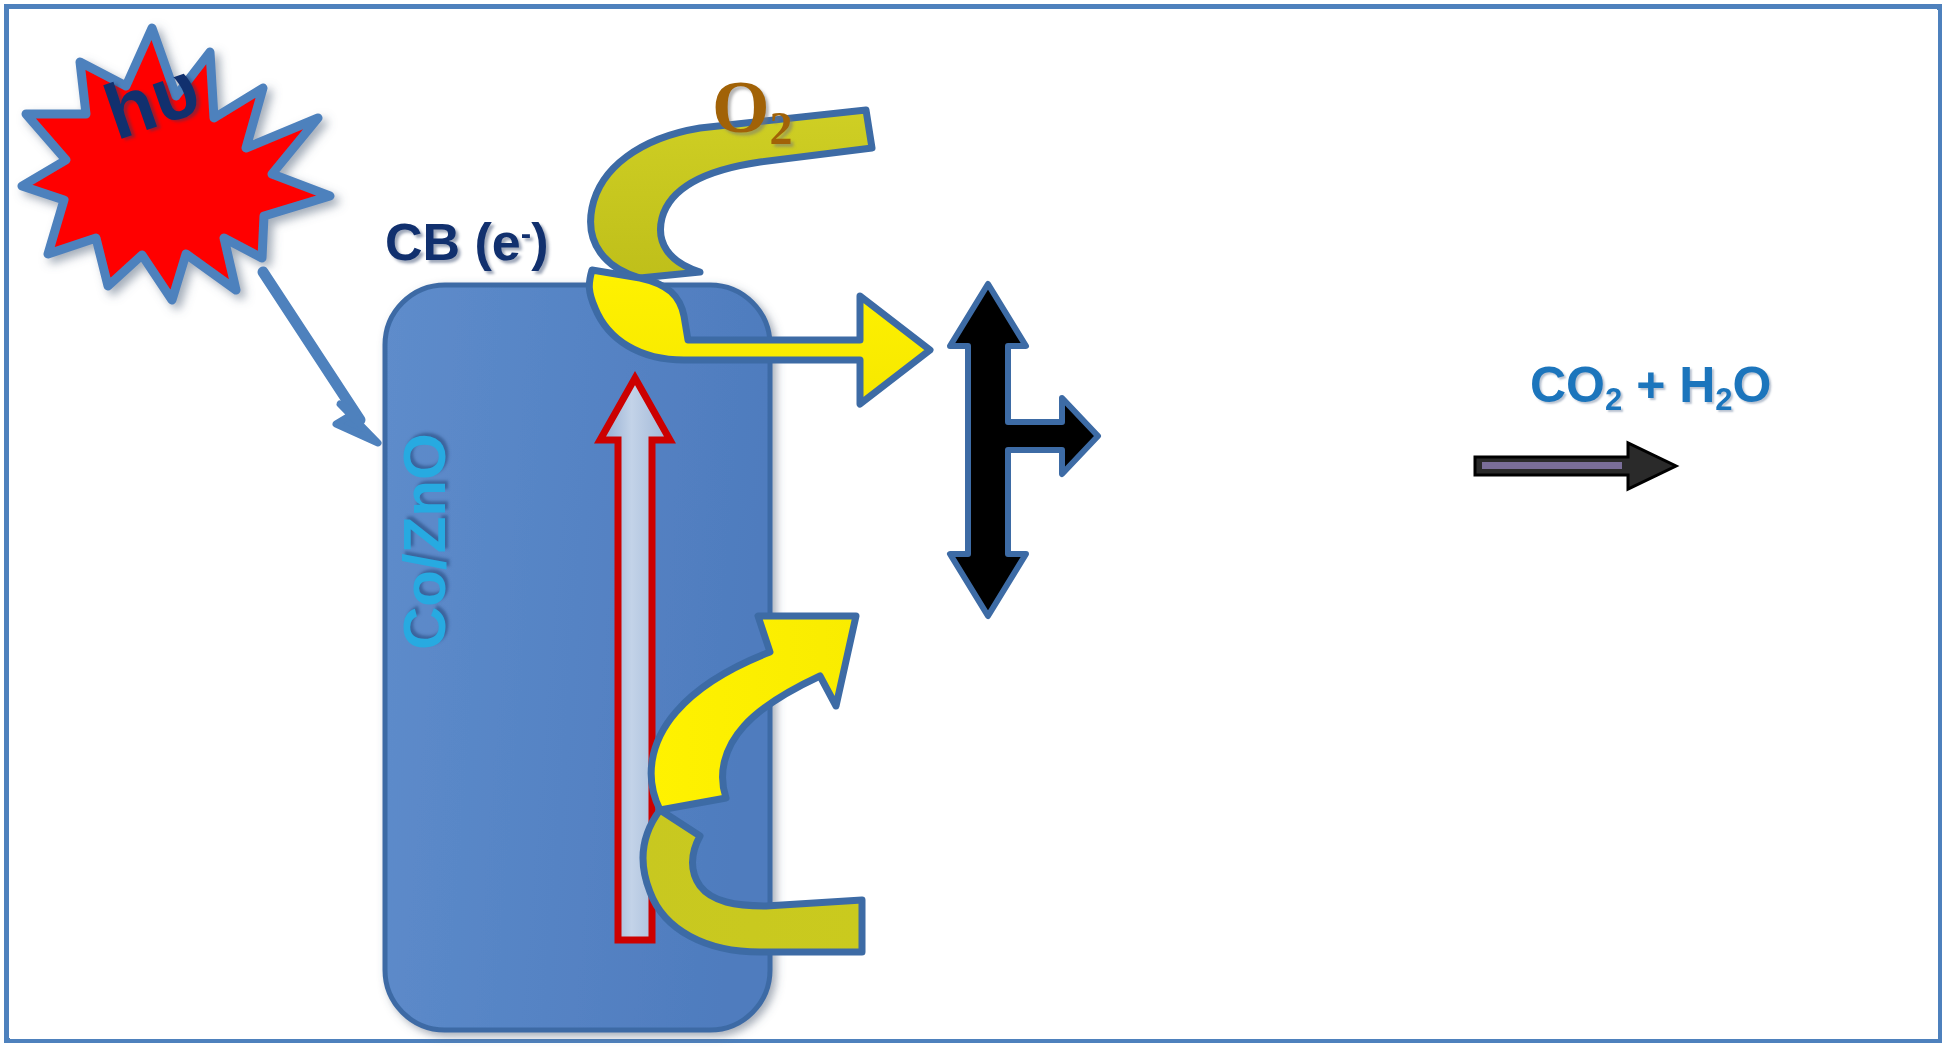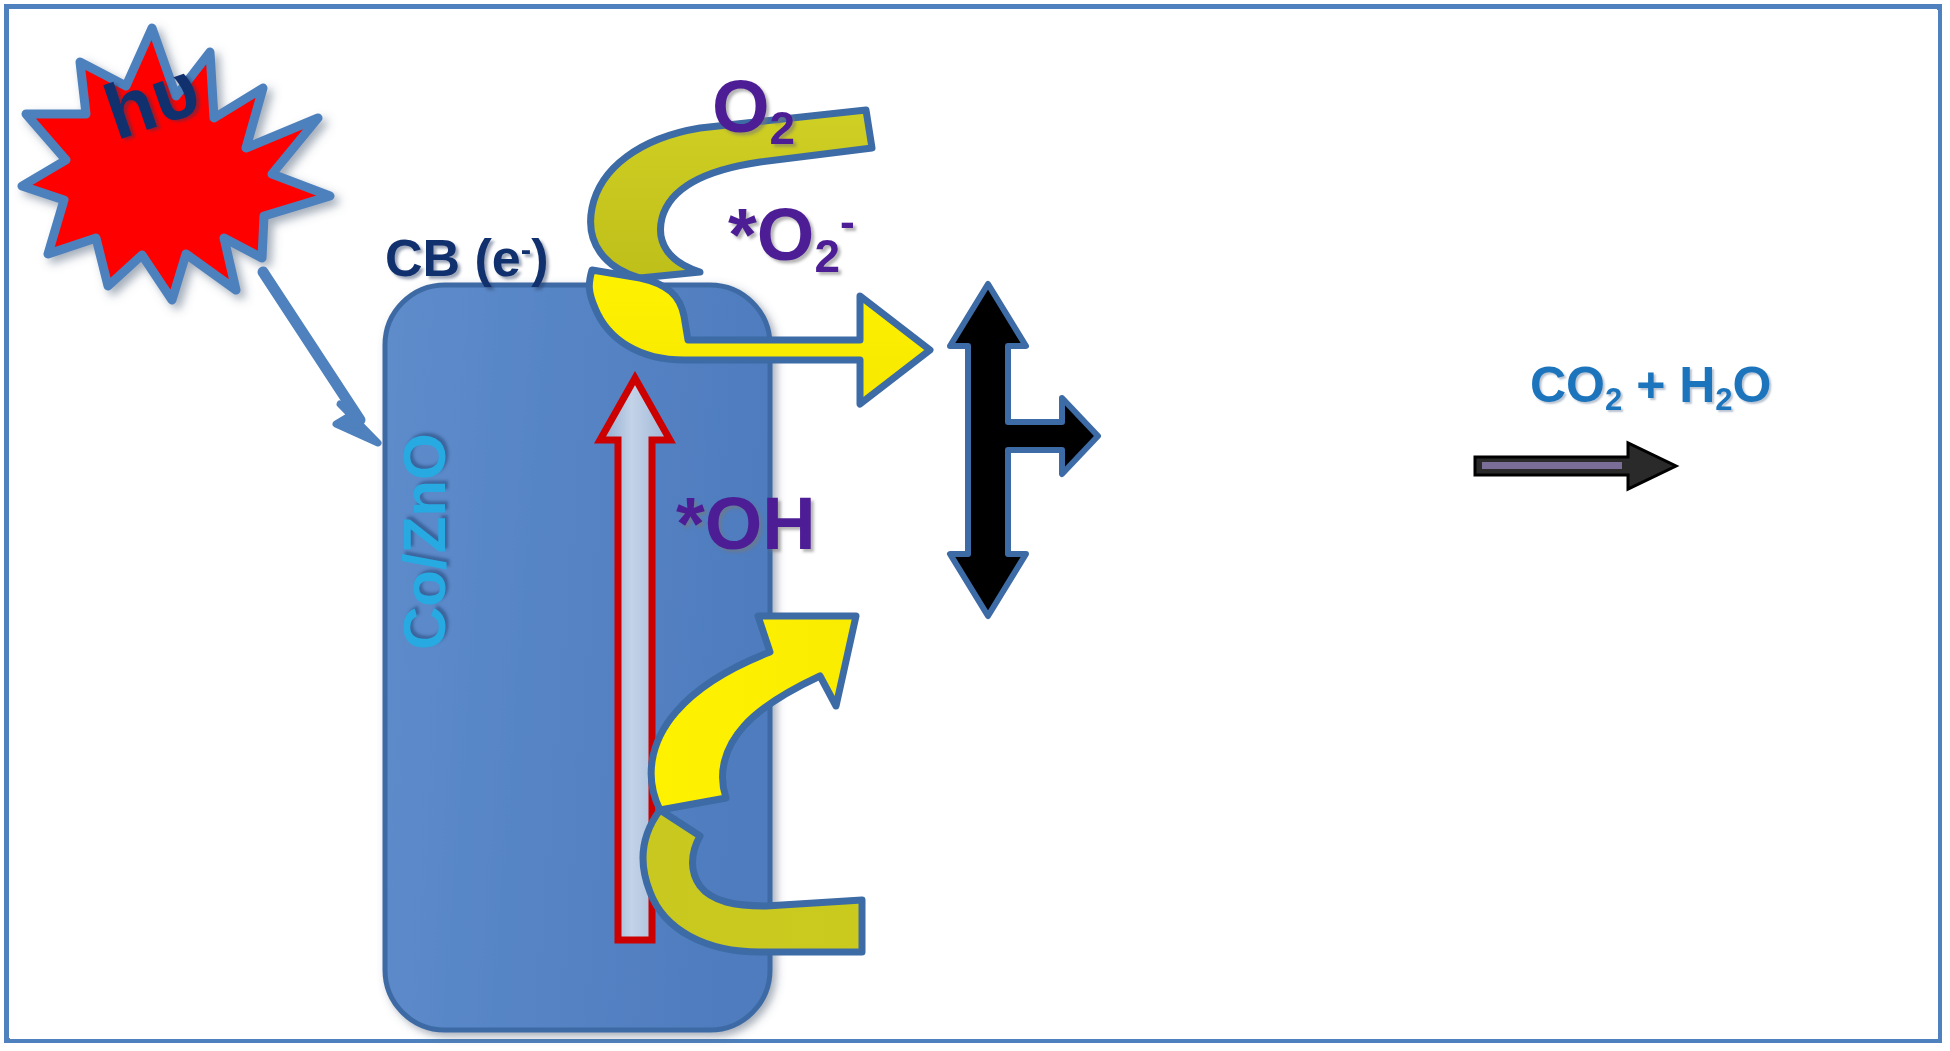--- a/index.html
+++ b/index.html
@@ -33,23 +33,23 @@
     border:2px solid #FFFFFF;
     pointer-events:none;
   }
   .layer{position:absolute;left:0;top:0;width:1950px;height:1051px;}
   svg.layer{overflow:visible;}
 
   
   .lbl{position:absolute;white-space:nowrap;line-height:1;}
 
   .serif-red{
-    font-family:Liberation Sans, sans-serif;
-    font-weight:bold;
-    color:#4c1d95;
+    font-family:Liberation Serif, serif;
+    font-weight:bold;
+    color:#a16207;
     text-shadow:3px 3px 3px rgba(120,120,120,0.55);
   }
   .sans-navy{
     font-family:"Liberation Sans", sans-serif;
     font-weight:bold;
     color:#11306E;
     text-shadow:3px 3px 3px rgba(40,60,100,0.45);
   }
   .sans-blue{
     font-family:"Liberation Sans", sans-serif;
@@ -70,21 +70,21 @@
   #lbl-hv{
     left:95px; top:78px;
     font-size:78px;
     transform:rotate(-19deg);
     transform-origin:left top;
   }
   #lbl-o2       { left:712px; top:70px;  font-size:74px; }
   #lbl-o2rad    { left:728px; top:198px; font-size:74px; }
   #lbl-ohrad    { left:676px; top:487px; font-size:74px; }
   #lbl-ohminus  { left:700px; top:733px; font-size:74px; }
-  #lbl-cb       { left:385px; top:232px; font-size:52px; }
+  #lbl-cb       { left:385px; top:216px; font-size:52px; }
   #lbl-vb       { left:393px; top:768px; font-size:52px; }
   #lbl-cozno{
     left:395px; top:650px;
     font-size:60px;
     transform:rotate(-90deg);
     transform-origin:left top;
   }
   #lbl-dye      { left:884px; top:360px; font-size:50px; }
   #lbl-products { left:1530px; top:360px; font-size:50px; }
 </style>
@@ -198,27 +198,21 @@
     <span>CB (e</span><sup>-</sup><span>)</span>
   </div>
 
 
   <div class="lbl sans-cyan" id="lbl-cozno">Co/ZnO</div>
 
   <div class="lbl serif-red" id="lbl-o2">
     <span>O</span><sub>2</sub>
   </div>
 
-  <div class="lbl serif-red" id="lbl-o2rad">
-    <span>*</span><span>O</span><sub>2</sub><sup>-</sup>
-  </div>
-
-  <div class="lbl serif-red" id="lbl-ohrad">
-    <span>*</span><span>OH</span>
-  </div>
+
 
 
 
   <div class="lbl sans-blue" id="lbl-products">
     <span>CO</span><sub>2</sub><span> + H</span><sub>2</sub><span>O</span>
   </div>
 
 </div>
 
 </body></html>

